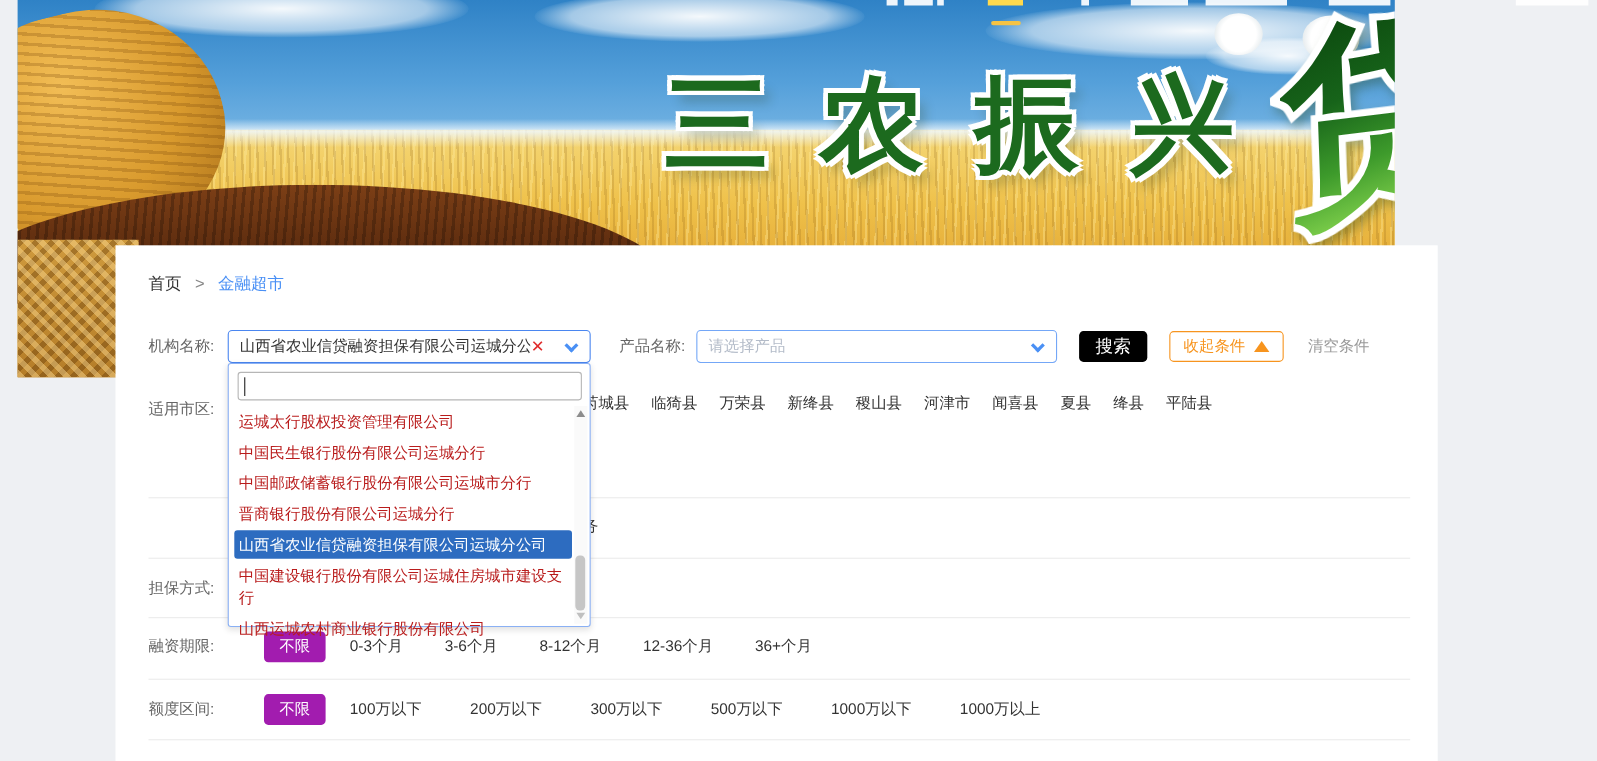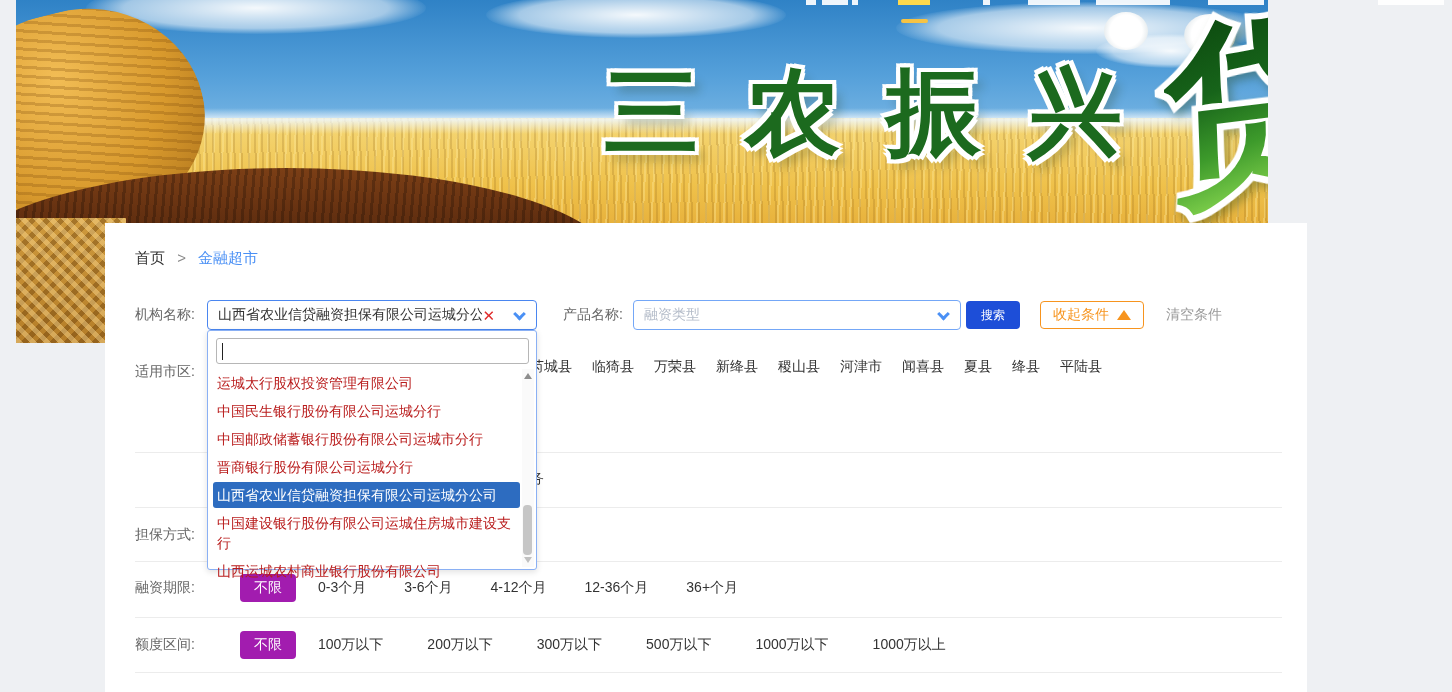--- a/index.html
+++ b/index.html
@@ -86,22 +86,22 @@
   .flabel { width:72px; flex:0 0 72px; color:#666; }
 
   .selectbox { height:30px; border:1px solid #5b93f2; border-radius:4px; background:#fff;
     display:flex; align-items:center; padding:0 8px 0 10px; }
   .selectbox .val { flex:1; color:#333; white-space:nowrap; overflow:hidden; }
   .selectbox .ph { flex:1; color:#b4bcc9; }
   .clearx { color:#e02b2b; font-weight:700; font-size:15px; margin-right:20px; line-height:1; }
   .chev { width:9px; height:9px; border-right:3px solid #4a90f5; border-bottom:3px solid #4a90f5;
     transform:rotate(45deg) translate(-1px,-1px); margin-right:4px; }
 
-  .btn-search { height:28px; padding:0 15px; background:#1d4ed8; color:#fff; border:none;
-    border-radius:4px; font-size:12px; margin-left:5px; }
+  .btn-search { height:28px; padding:0 15px; background:#000000; color:#fff; border:none;
+    border-radius:4px; font-size:16px; margin-left:20px; }
   .btn-collapse { height:28px; padding:0 12px; background:#fff; color:#f7941e;
     border:1px solid #f7941e; border-radius:4px; font-size:14px; margin-left:20px;
     display:flex; align-items:center; gap:8px; }
   .tri-up { width:0; height:0; border-left:7px solid transparent; border-right:7px solid transparent;
     border-bottom:10px solid #f7941e; }
   .btn-clear { color:#999; font-size:14px; margin-left:22px; background:none; border:none; }
 
   .divider { position:absolute; left:30px; width:1147px; height:1px; background:#ececec; }
 
   .county-list { position:absolute; left:425px; top:0; display:flex; gap:20px; white-space:nowrap; }
@@ -177,21 +177,21 @@
 
   <div class="frow" style="top:77px;">
     <span class="flabel">机构名称:</span>
     <div class="selectbox" style="width:330px;border-color:#4a86f0;">
       <span class="val">山西省农业信贷融资担保有限公司运城分公司</span>
       <span class="clearx">✕</span>
       <span class="chev"></span>
     </div>
     <span class="flabel" style="margin-left:26px;flex-basis:70px;width:70px;">产品名称:</span>
     <div class="selectbox" style="width:328px;border-color:#74a7f7;">
-      <span class="ph">融资类型</span>
+      <span class="ph">请选择产品</span>
       <span class="chev"></span>
     </div>
     <button class="btn-search">搜索</button>
     <button class="btn-collapse">
       <span>收起条件</span>
       <span class="tri-up"></span>
     </button>
     <button class="btn-clear">清空条件</button>
   </div>
 
@@ -222,21 +222,21 @@
   </div>
 
   <div class="divider" style="top:338px;"></div>
 
   <div class="frow" style="top:350px;height:30px;">
     <span class="flabel">融资期限:</span>
     <span class="pill">不限</span>
     <div class="optlist term">
       <span>0-3个月</span>
       <span>3-6个月</span>
-      <span>4-12个月</span>
+      <span>8-12个月</span>
       <span>12-36个月</span>
       <span>36+个月</span>
     </div>
   </div>
 
   <div class="divider" style="top:394px;"></div>
 
   <div class="frow" style="top:407px;height:30px;">
     <span class="flabel">额度区间:</span>
     <span class="pill">不限</span>

